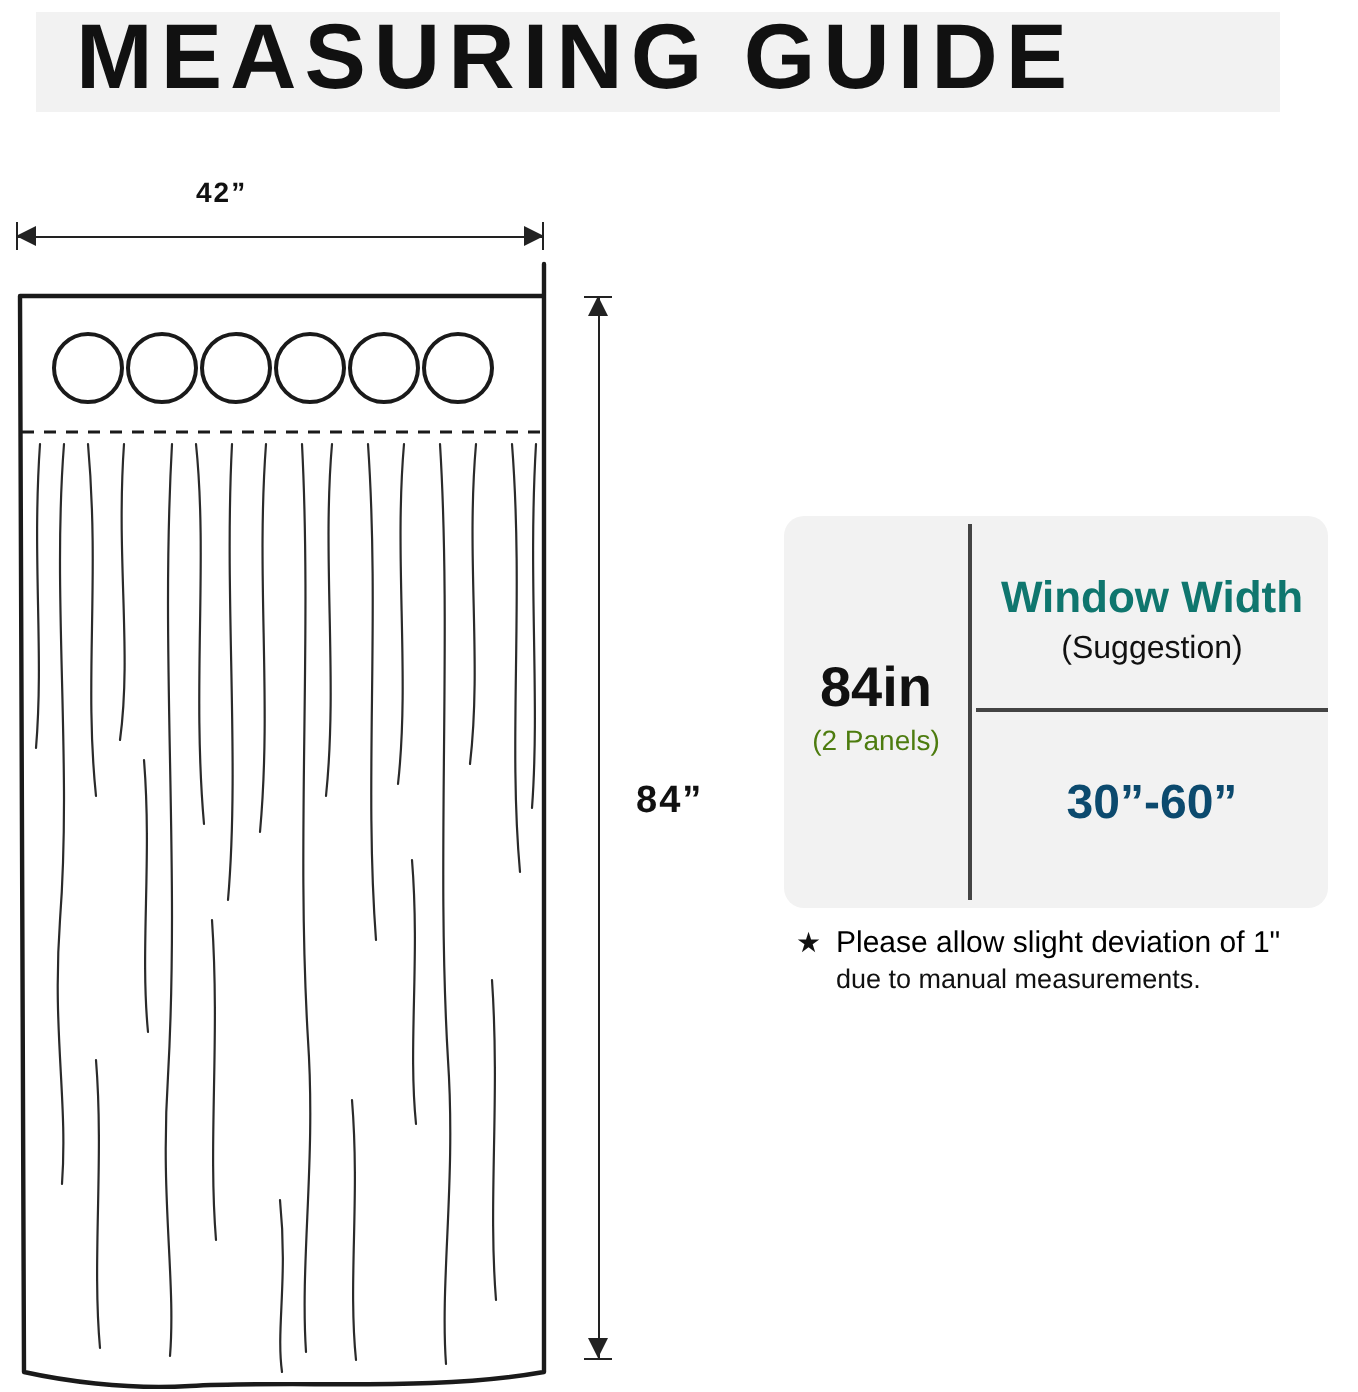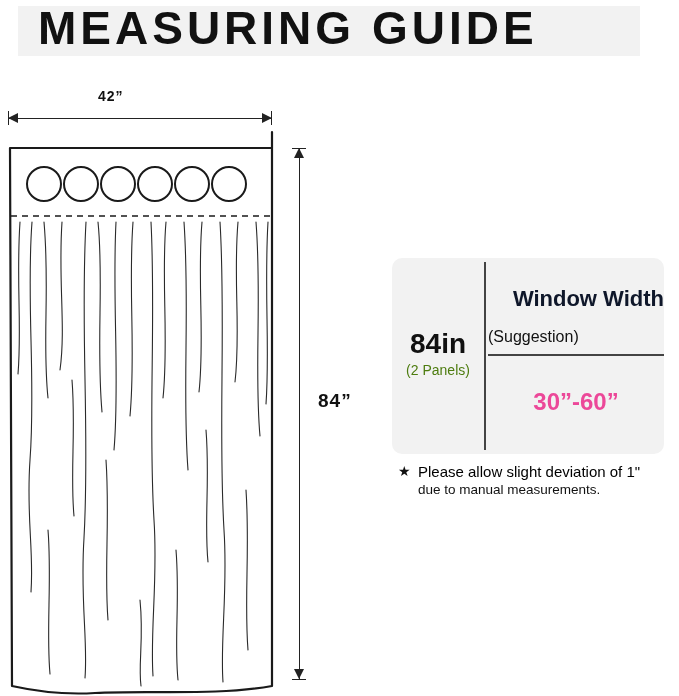--- a/index.html
+++ b/index.html
@@ -184,45 +184,44 @@
     width: 92px;
     text-align: center;
     font-size: 14px;
     color: #4d7c0f;
   }
   .window-width-title {
     position: absolute;
     left: 488px;
     top: 286px;
     width: 176px;
-    text-align: right;
+    text-align: center;
     font-size: 22px;
     font-weight: bold;
-    color: #0f172a;
+    color: #0f766e;
     white-space: nowrap;
   }
   .window-width-sub {
     position: absolute;
     left: 488px;
     top: 316px;
     width: 176px;
-    text-align: left;
+    text-align: center;
     font-size: 16px;
     color: #111111;
-    margin-top: 12px;
   }
   .window-width-range {
     position: absolute;
     left: 488px;
     top: 388px;
     width: 176px;
     text-align: center;
     font-size: 24px;
     font-weight: bold;
-    color: #ec4899;
+    color: #0c4a6e;
   }
   .note-star {
     position: absolute;
     left: 398px;
     top: 463px;
     font-size: 14px;
     color: #111111;
   }
   .note-line1 {
     position: absolute;

